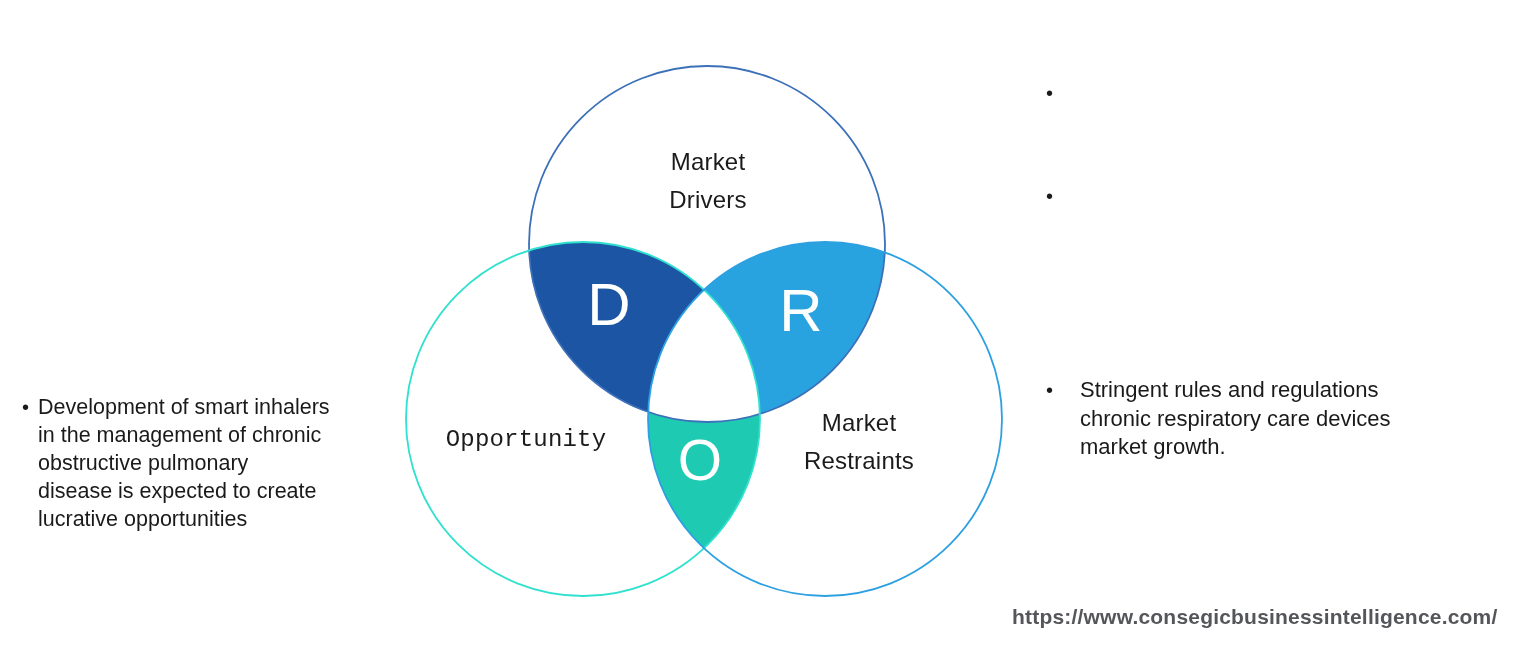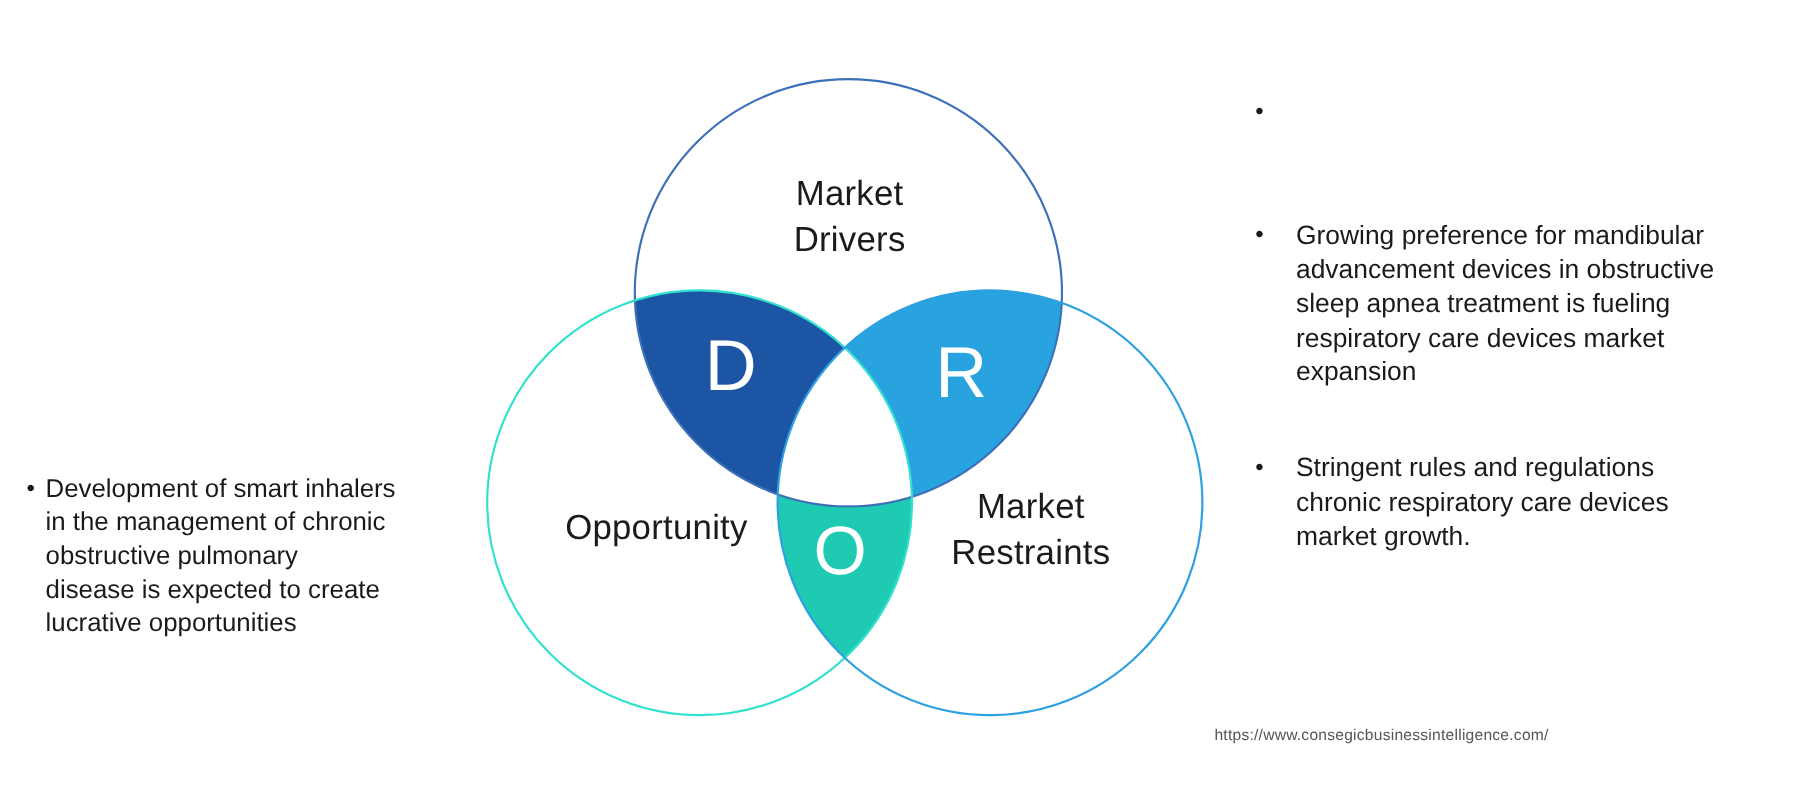--- a/index.html
+++ b/index.html
@@ -17,21 +17,21 @@
   }
   #venn-svg {
     position: absolute;
     left: 0;
     top: 0;
   }
   .venn-label {
     position: absolute;
     transform: translate(-50%, -50%);
     color: #1b1b1b;
-    font-size: 29px;
+    font-size: 24px;
     line-height: 38px;
     text-align: center;
     white-space: pre-line;
     letter-spacing: 0.2px;
   }
   .venn-letter {
     position: absolute;
     transform: translate(-50%, -50%);
     color: #ffffff;
     font-size: 60px;
@@ -73,23 +73,24 @@
     font-size: 20px;
     line-height: 28.5px;
   }
   #right-note-1 { top: 79px; }
   #right-note-2 { top: 182px; }
   #right-note-3 { top: 376px; }
   .source-url {
     position: absolute;
     left: 1012px;
     top: 605px;
-    font-size: 13px;
+    font-size: 21px;
     color: #55565a;
     letter-spacing: 0.2px;
+    font-weight: bold;
   }
 </style>
 </head>
 <body>
 
 <div id="canvas">
 
   <svg id="venn-svg" width="1515" height="660" viewBox="0 0 1515 660">
     <defs>
       <clipPath id="clip-drivers">
@@ -125,44 +126,39 @@
     <circle cx="583" cy="419" r="177" fill="none" stroke-width="1.8" stroke="#2fe1ce"></circle>
     <circle cx="825" cy="419" r="177" fill="none" stroke-width="1.8" stroke="#2da0e2"></circle>
   </svg>
 
   <div class="venn-letter" style="left:609px; top:305px;">D</div>
   <div class="venn-letter" style="left:801px; top:311px;">R</div>
   <div class="venn-letter" style="left:700px; top:460px; font-size:57px;">O</div>
 
   <div class="venn-label" style="left:708px; top:181px;">Market
 Drivers</div>
-  <div class="venn-label" style="left:547px; top:440px;">Opportunity</div>
+  <div class="venn-label" style="left:526px; top:440px;font-family:Liberation Mono, monospace;">Opportunity</div>
   <div class="venn-label" style="left:859px; top:442px;">Market
 Restraints</div>
 
   <div class="note left-note" id="left-note-1">
     <span class="marker">•</span>
     <span class="note-text">Development of smart inhalers
 in the management of chronic
 obstructive pulmonary
 disease is expected to create
 lucrative opportunities</span>
   </div>
 
   <div class="note right-note" id="right-note-1">
     <span class="marker">•</span>
   </div>
 
   <div class="note right-note" id="right-note-2">
     <span class="marker">•</span>
-    <span class="note-text">Growing preference for mandibular
-advancement devices in obstructive
-sleep apnea treatment is fueling
-respiratory care devices market
-expansion</span>
   </div>
 
   <div class="note right-note" id="right-note-3">
     <span class="marker">•</span>
     <span class="note-text">Stringent rules and regulations
 chronic respiratory care devices
 market growth.</span>
   </div>
 
   <div class="source-url">https://www.consegicbusinessintelligence.com/</div>

